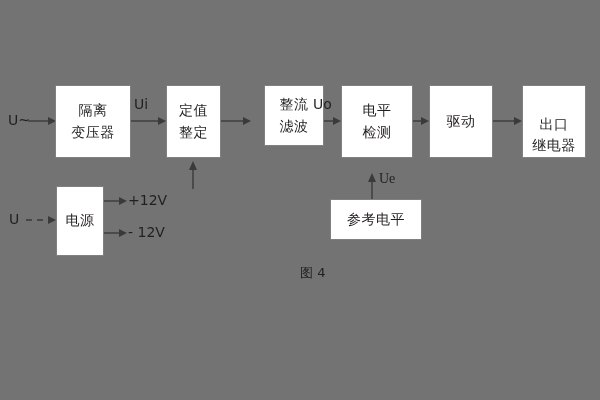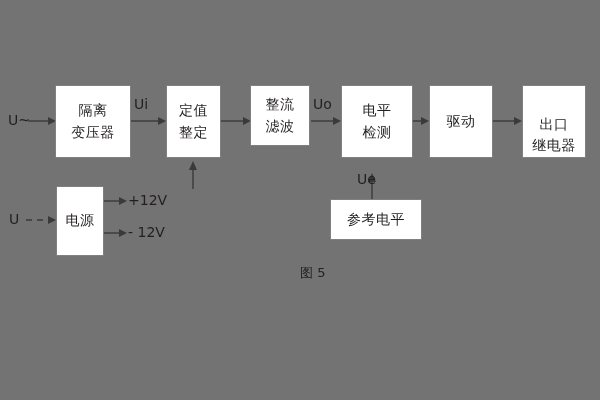--- a/index.html
+++ b/index.html
@@ -129,21 +129,21 @@
   <div class="box" style="left:55px; top:85px; width:76px; height:73px;">
     <span class="ln">隔离</span>
     <span class="ln">变压器</span>
   </div>
 
   <div class="box" style="left:166px; top:85px; width:55px; height:73px;">
     <span class="ln">定值</span>
     <span class="ln">整定</span>
   </div>
 
-  <div class="box" style="left:250px; top:85px; width:60px; height:61px;">
+  <div class="box" style="left:264px; top:85px; width:60px; height:61px;">
     <span class="ln">整流</span>
     <span class="ln">滤波</span>
   </div>
 
   <div class="box" style="left:341px; top:85px; width:72px; height:73px;">
     <span class="ln">电平</span>
     <span class="ln">检测</span>
   </div>
 
   <div class="box" style="left:429px; top:85px; width:64px; height:73px;">
@@ -165,21 +165,21 @@
   </div>
 
   <div class="label" style="left:8px; top:113px;">U~</div>
 
   <div class="label" style="left:9px; top:212px;">U</div>
 
   <div class="label" style="left:134px; top:97px;">Ui</div>
 
   <div class="label" style="left:313px; top:97px;">Uo</div>
 
-  <div class="label" style="left:357px; top:172px;">Ue</div>
+  <div class="label" style="left:379px; top:172px;font-family:Liberation Serif, serif;">Ue</div>
 
   <div class="label" style="left:128px; top:193px;">+12V</div>
 
   <div class="label" style="left:128px; top:225px;">- 12V</div>
 
-  <div class="caption" style="left:300px; top:266px;">图 5</div>
+  <div class="caption" style="left:300px; top:266px;">图 4</div>
 
 </div>
 
 </body></html>

